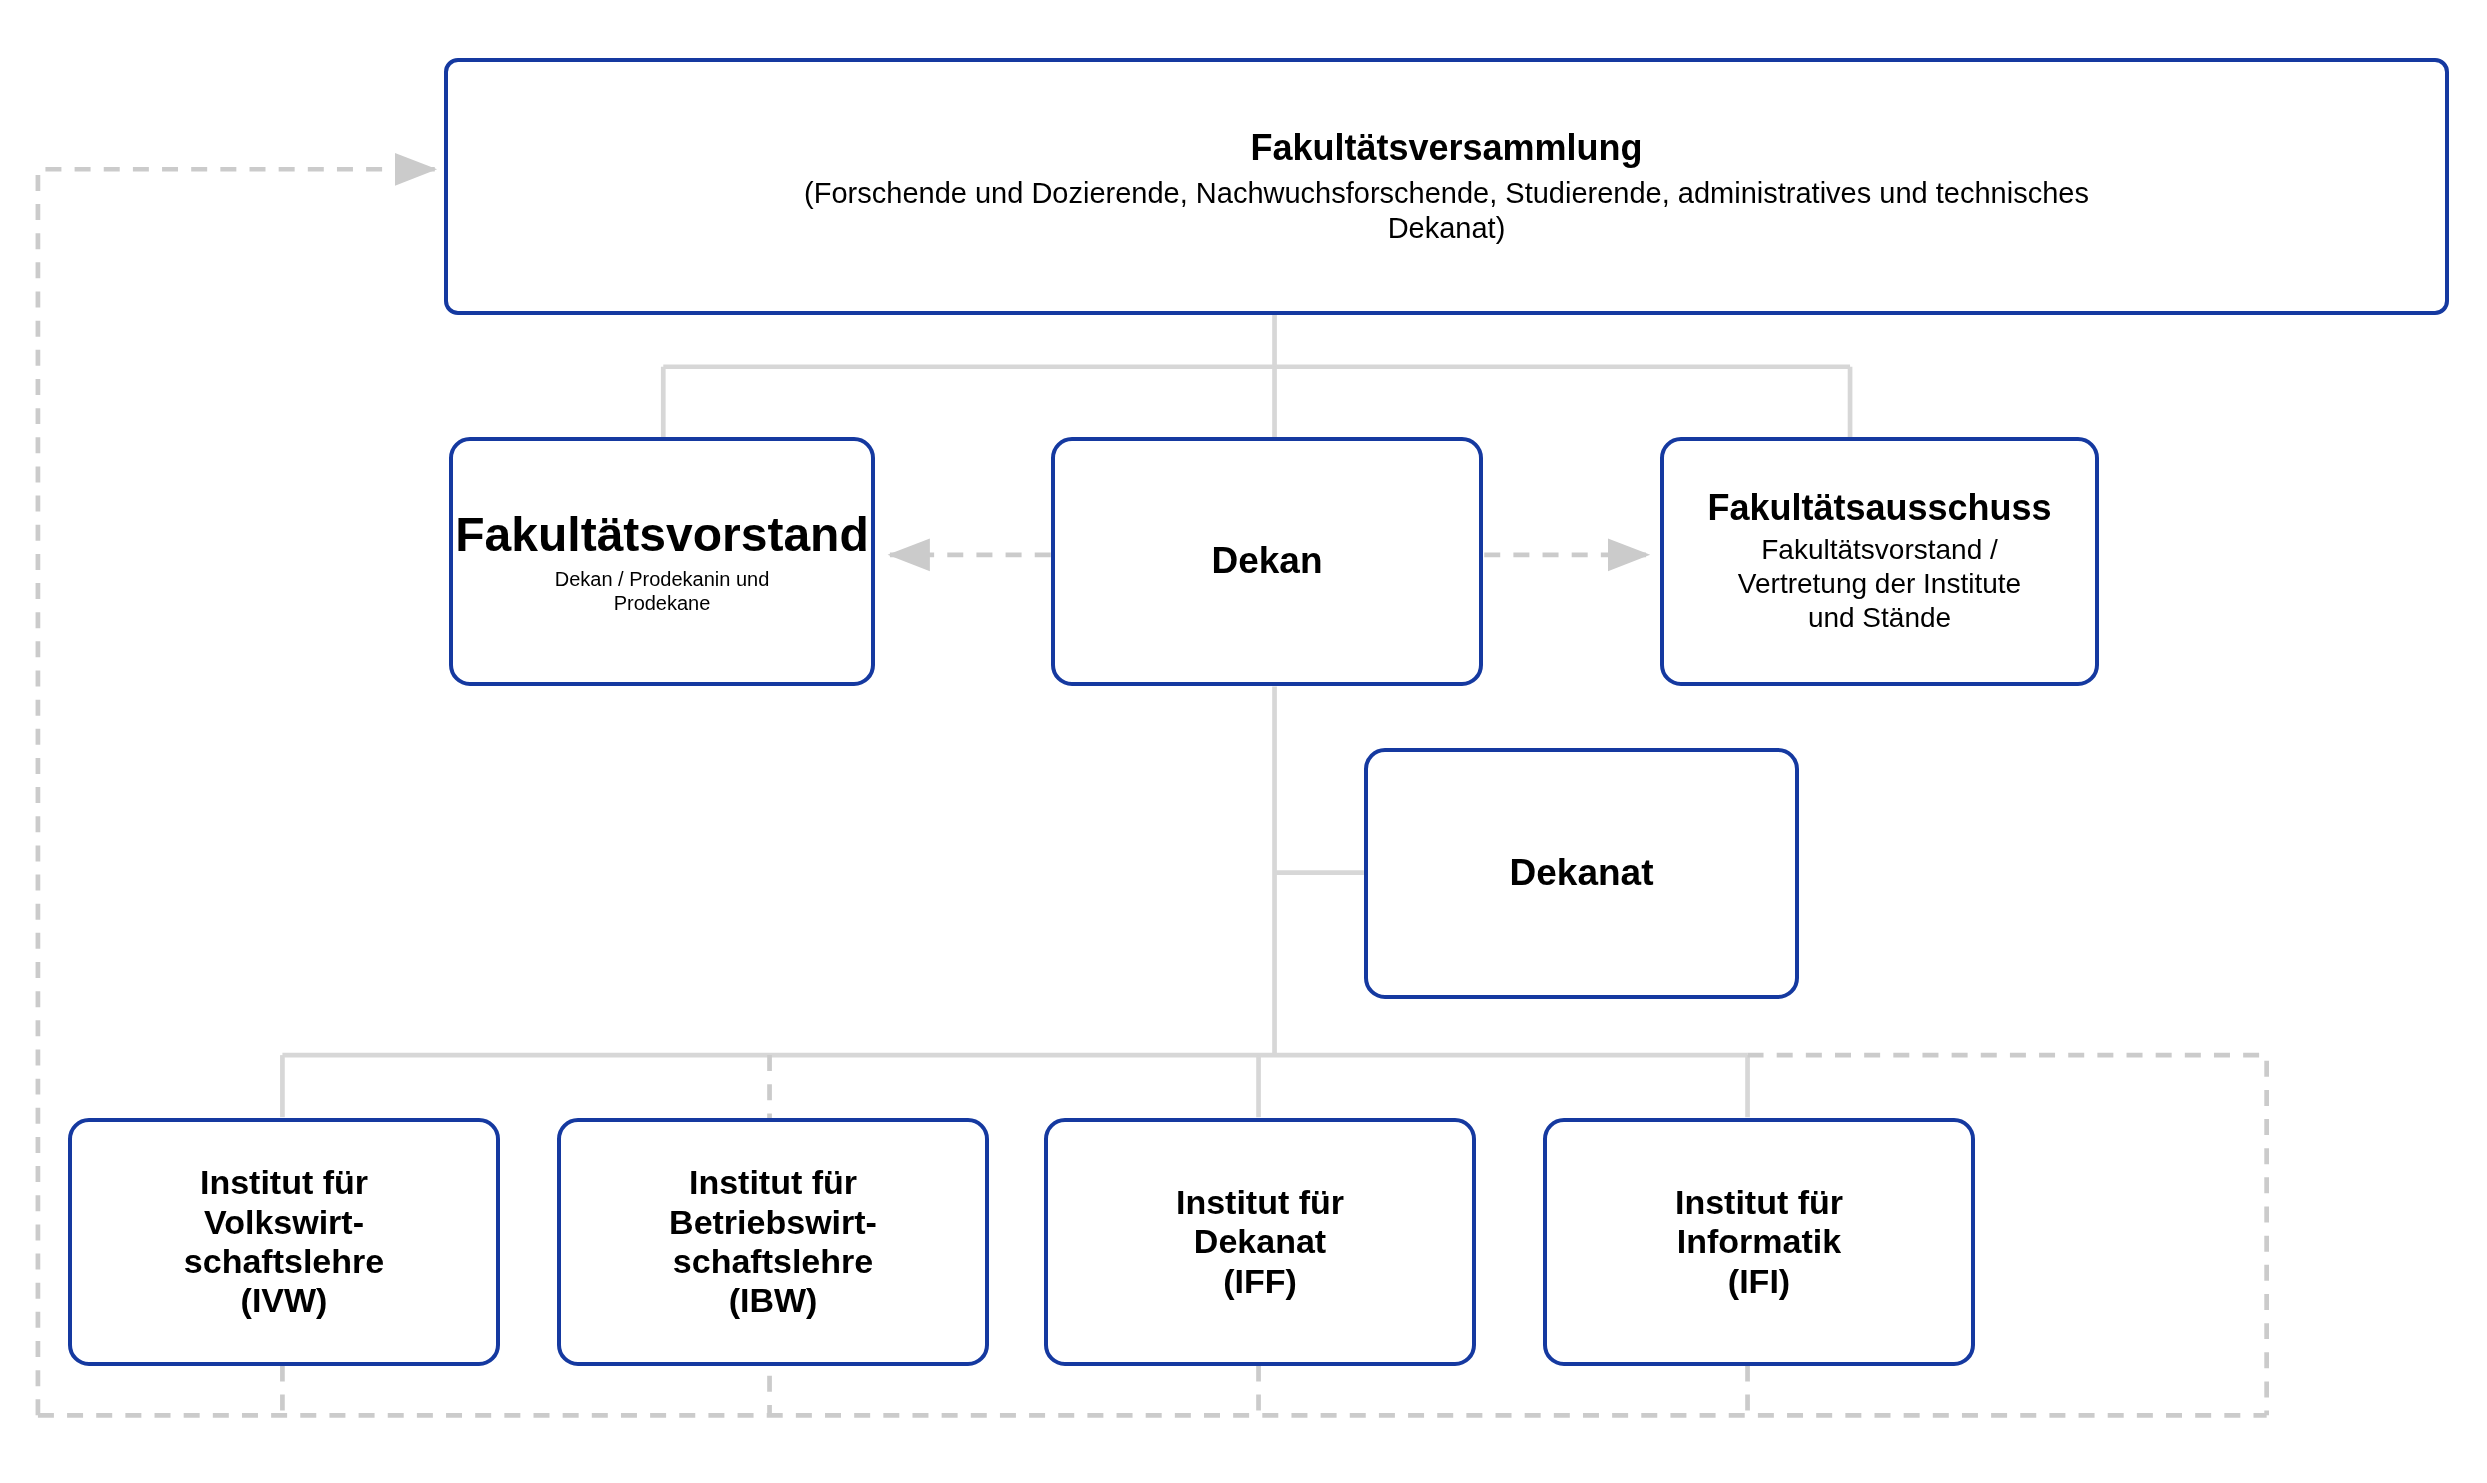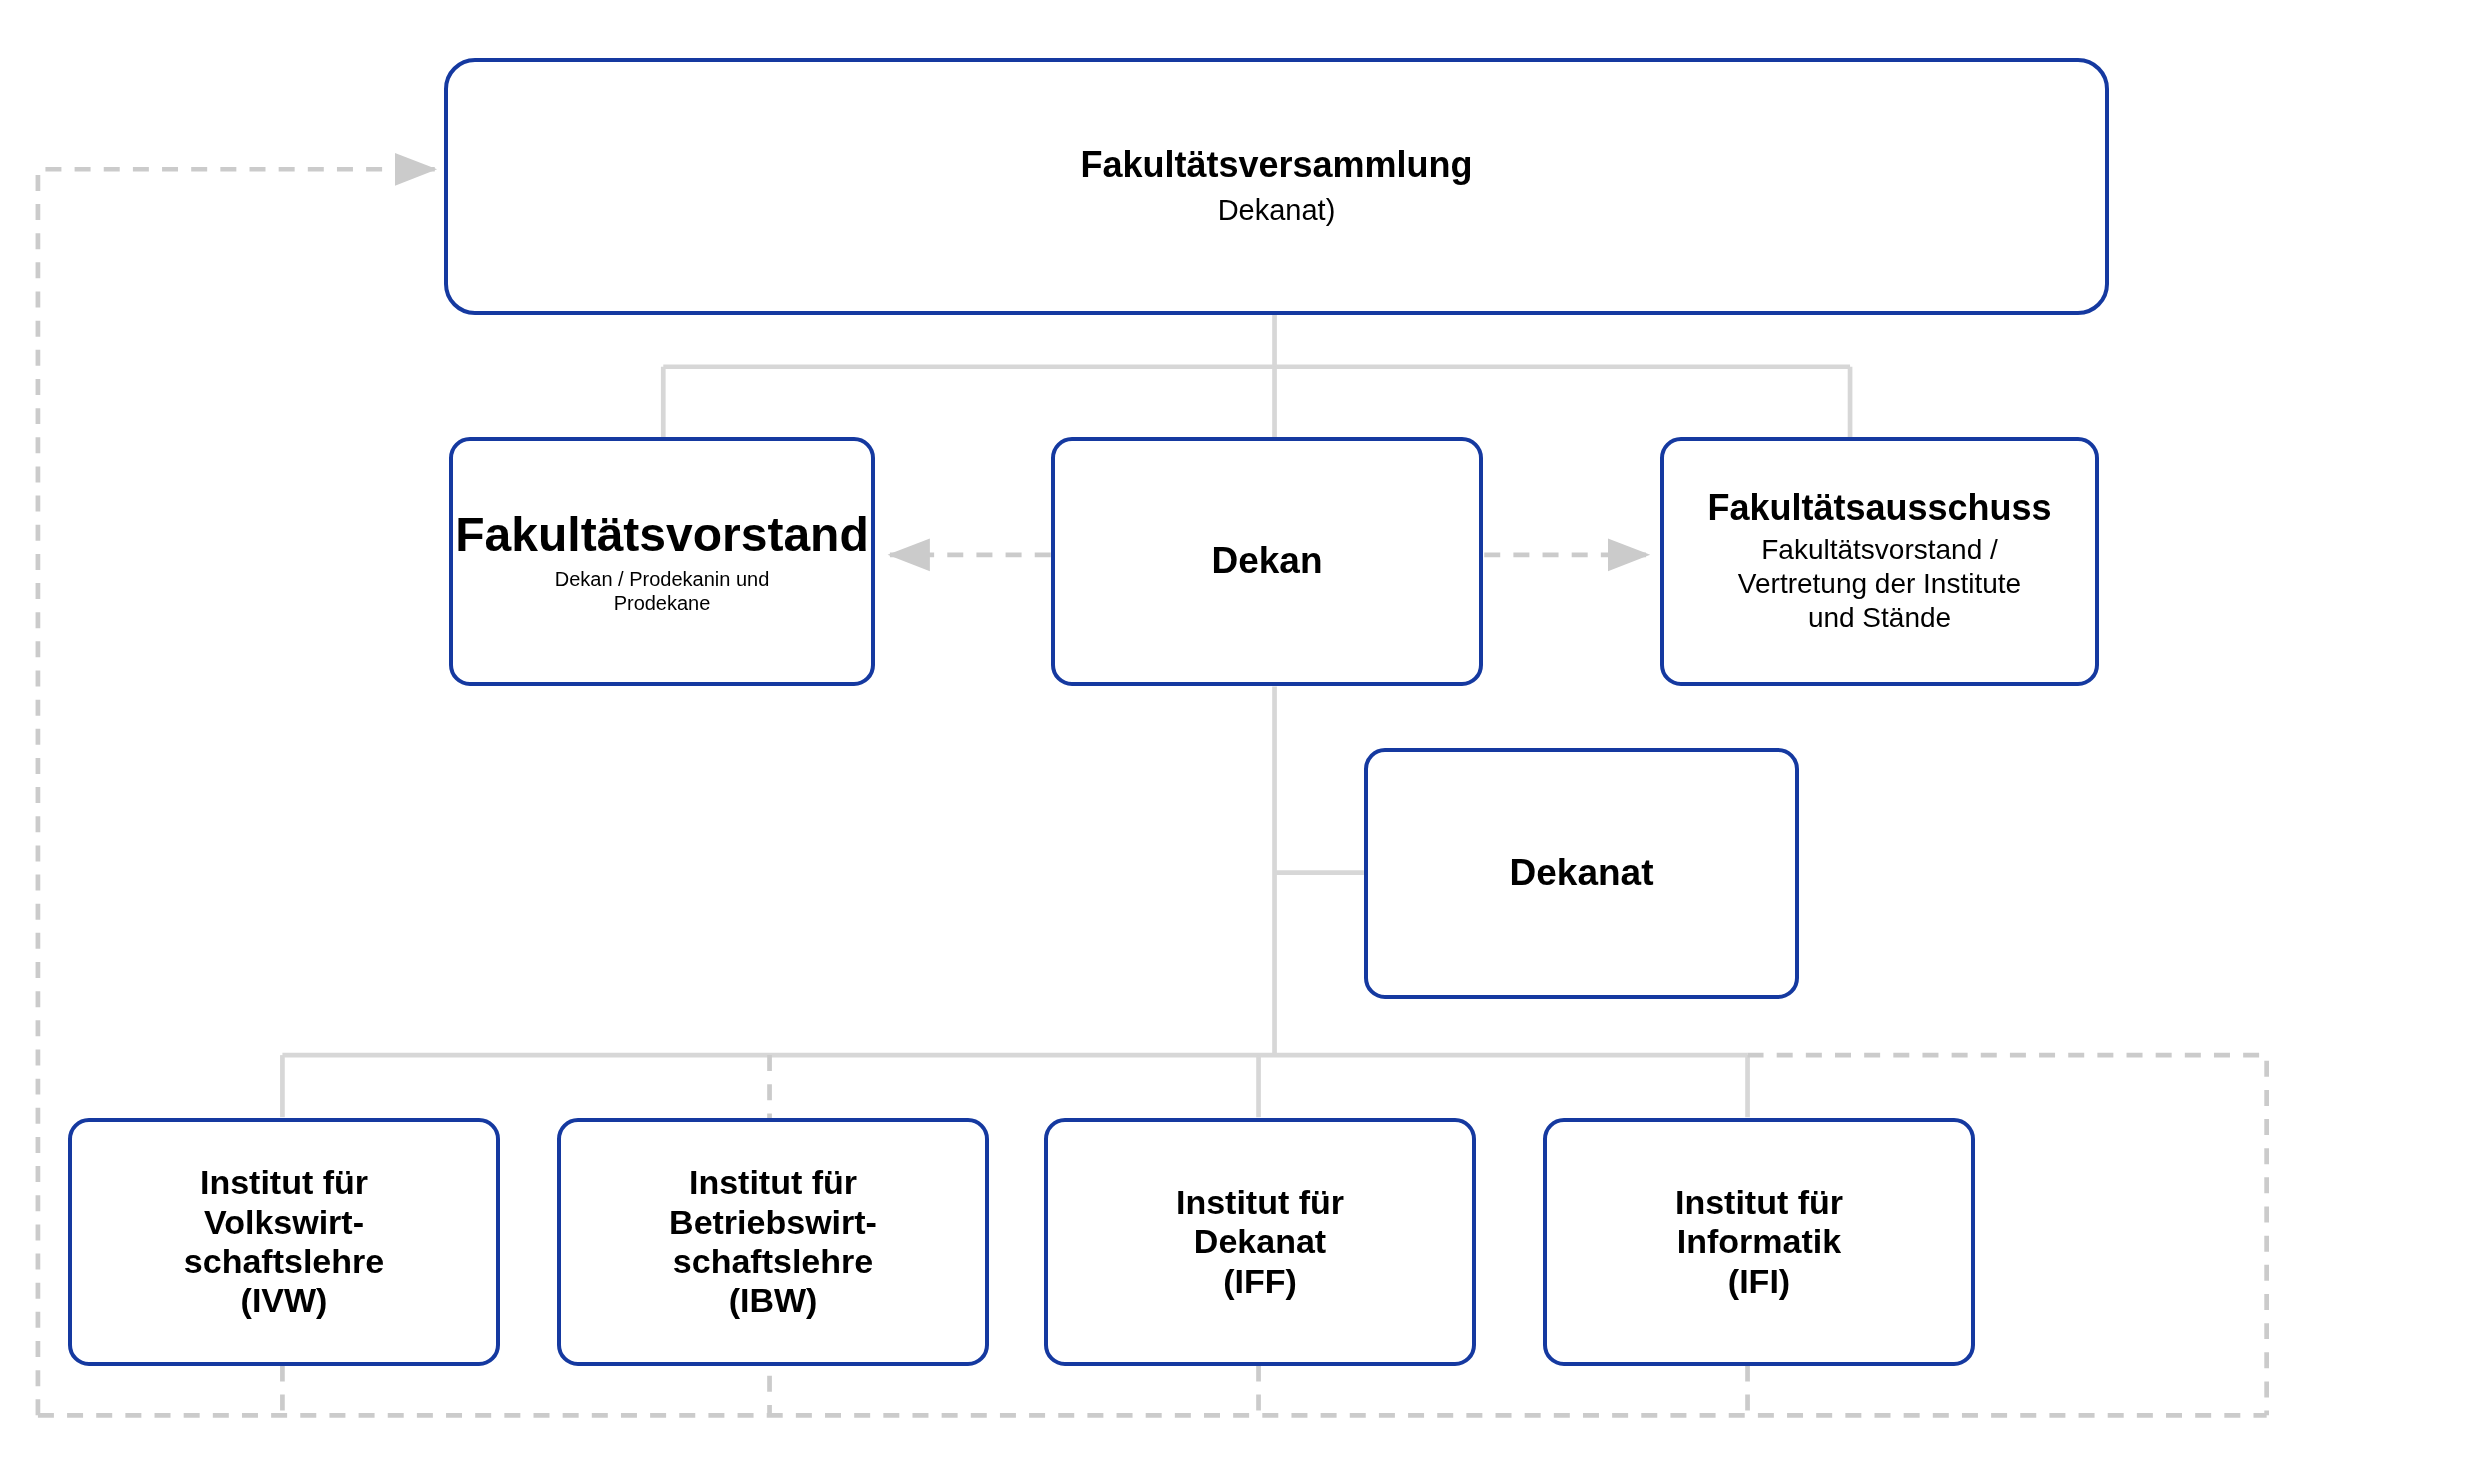--- a/index.html
+++ b/index.html
@@ -6,21 +6,21 @@
   html,body{margin:0;padding:0;background:#ffffff;}
   body{font-family:"Liberation Sans","DejaVu Sans",sans-serif;color:#000;}
   #stage{position:relative;width:2487px;height:1483px;background:#fff;overflow:hidden;}
   svg#wires{position:absolute;left:0;top:0;width:2487px;height:1483px;}
   .node{position:absolute;box-sizing:border-box;background:#ffffff;border:4.7px solid #1539a0;border-radius:21px;
         display:flex;flex-direction:column;align-items:center;justify-content:center;text-align:center;z-index:5;}
   .node.accent{border-color:#ec5b13;}
   .node .ttl{font-weight:bold;line-height:1.16;}
   .node .sub{font-weight:normal;line-height:1.22;}
   
-  #n-fv{left:444px;top:58px;width:1665px;height:257px;padding:29px 38px;border-radius:31px;}
+  #n-fv{left:444px;top:58px;width:2005px;height:257px;padding:29px 38px;border-radius:14px;}
   #n-fv .ttl{font-size:36px;margin-bottom:7.5px;}
   #n-fv .sub{font-size:29px;}
   
   #n-fvs{left:449px;top:437px;width:426px;height:249px;padding:9.4px 17px;}
   #n-fvs .ttl{font-size:48px;margin-bottom:3.8px;}
   #n-fvs .sub{font-size:20px;}
   #n-dekan{left:1051px;top:437px;width:432px;height:249px;}
   #n-dekan .ttl{font-size:37px;}
   #n-fa{left:1660px;top:437px;width:439px;height:249px;padding:9.4px 13px;}
   #n-fa .ttl{font-size:36px;margin-bottom:3.8px;}
@@ -86,20 +86,21 @@
       <path d="M1858,1122 L2410,1122 L2410,1505"></path>
 
       <path d="M1117,590 L946,590" marker-end="url(#ah)"></path>
 
       <path d="M1578,590 L1752,590" marker-end="url(#ah)"></path>
     </g>
   </svg>
 
   <div class="node" id="n-fv">
     <div class="ttl">Fakultätsversammlung</div>
+    <div class="sub">(Forschende und Dozierende, Nachwuchsforschende, Studierende, administratives und technisches</div>
     <div class="sub">Dekanat)</div>
   </div>
 
   <div class="node" id="n-fvs">
     <div class="ttl">Fakultätsvorstand</div>
     <div class="sub">Dekan / Prodekanin und</div>
     <div class="sub">Prodekane</div>
   </div>
 
   <div class="node" id="n-dekan">

